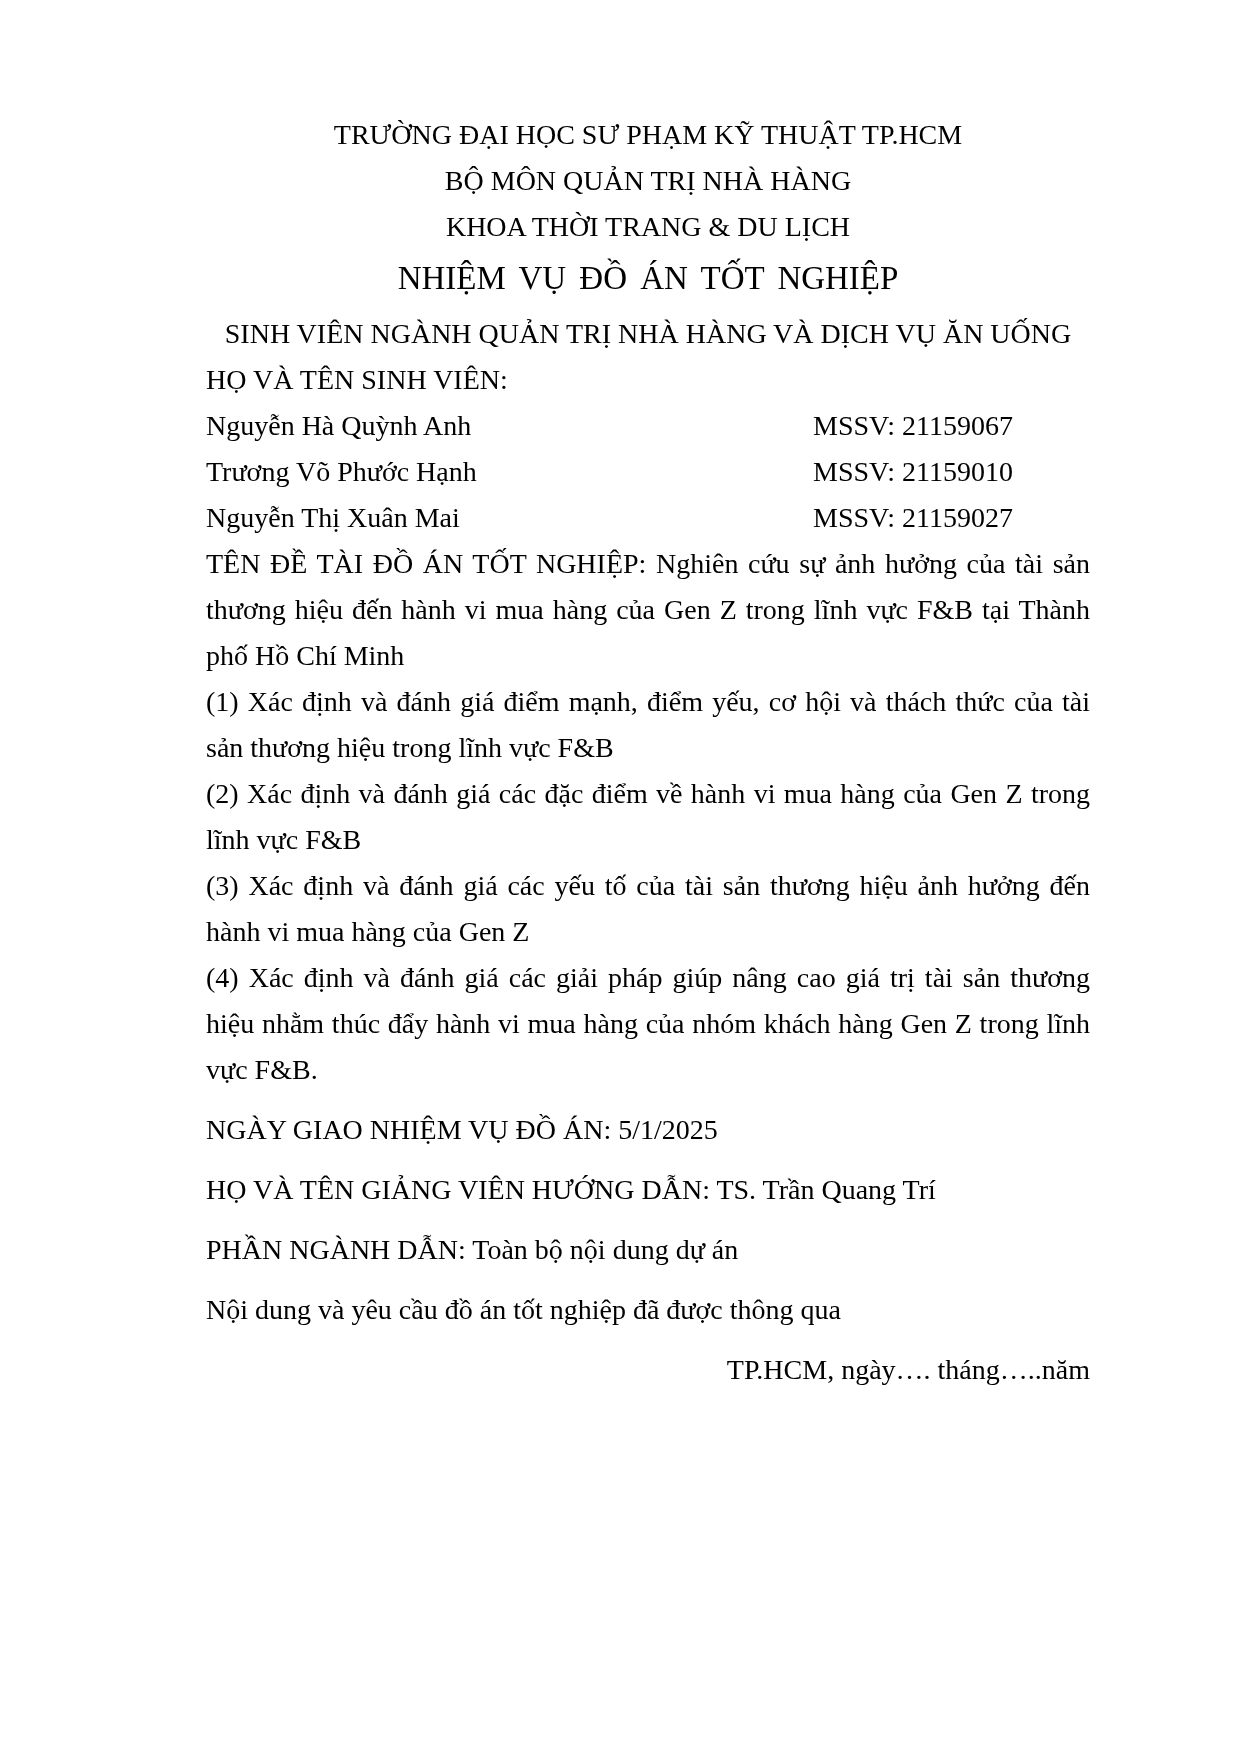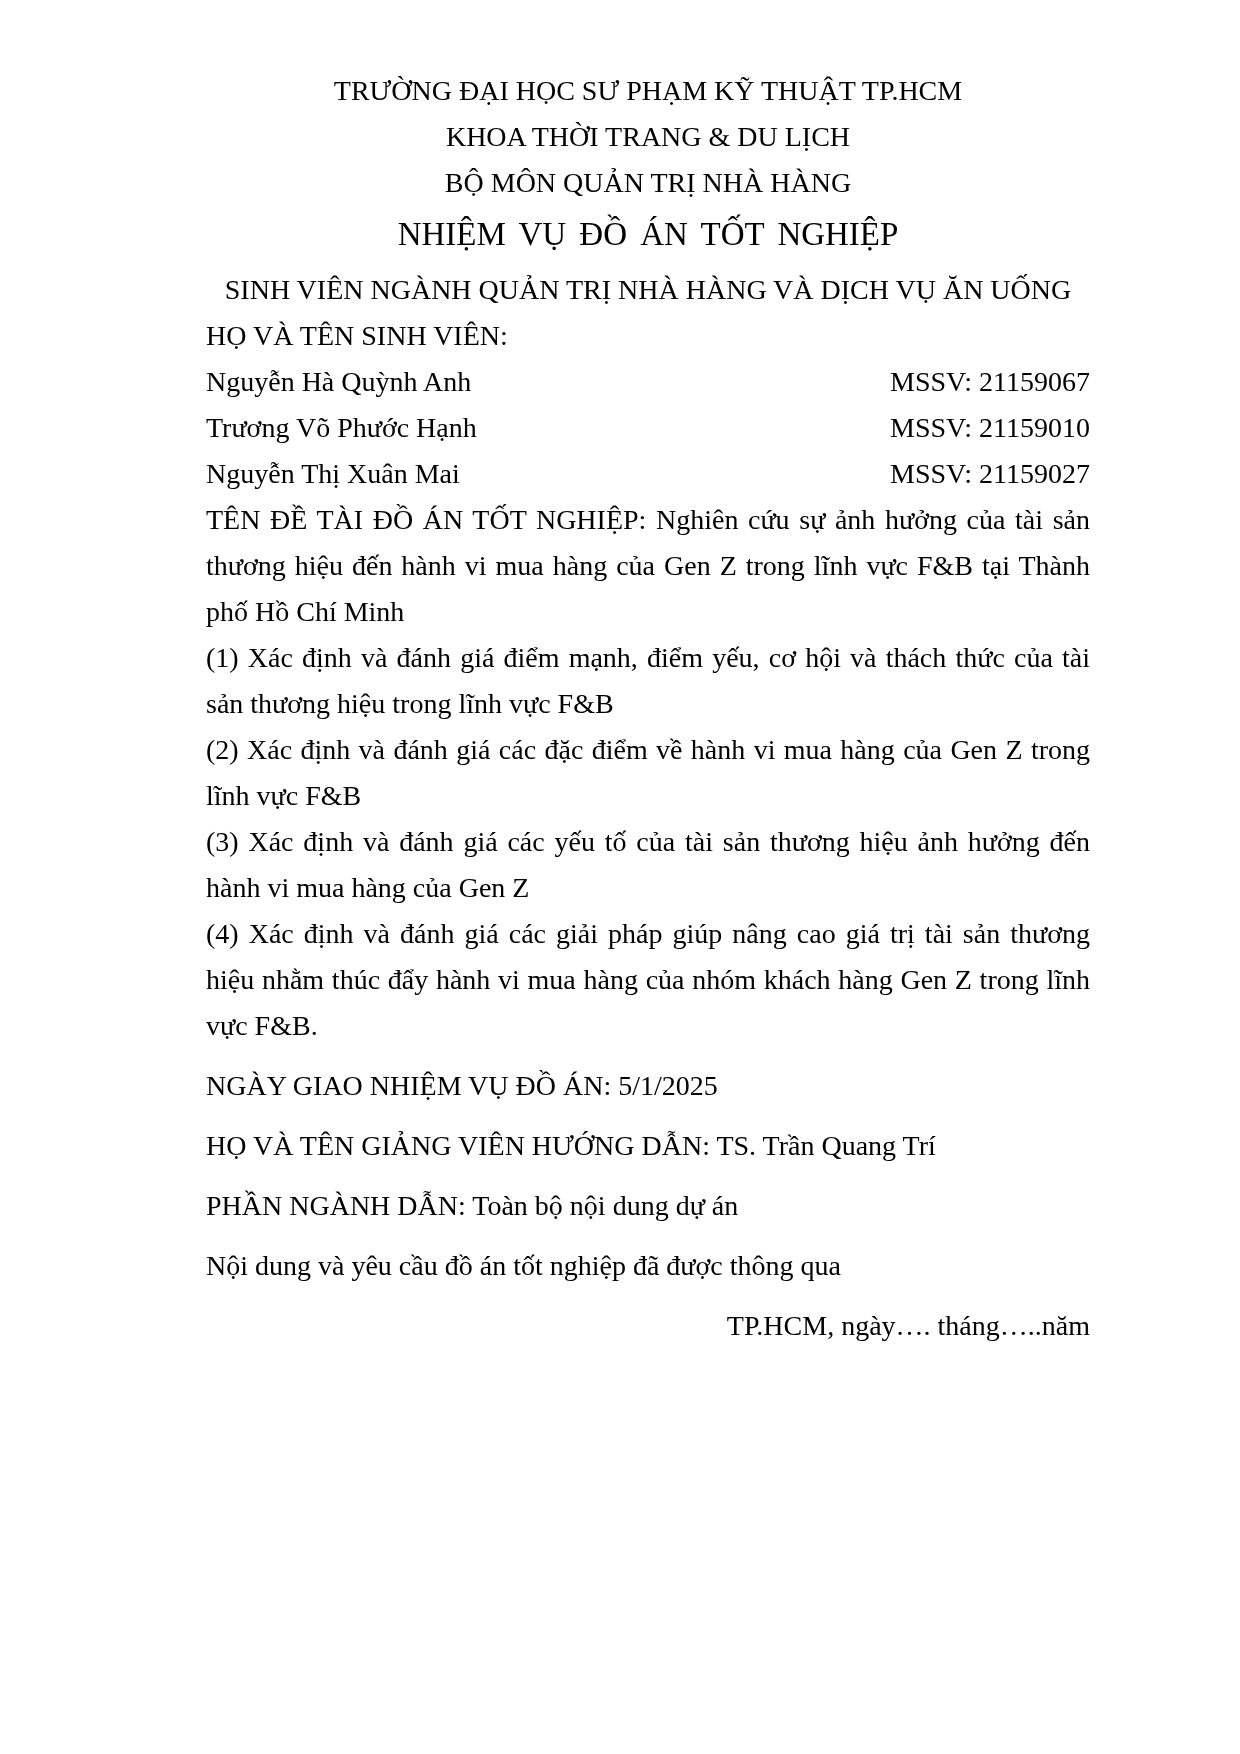--- a/index.html
+++ b/index.html
@@ -6,46 +6,46 @@
   .page {
     position: relative;
     width: 1240px;
     height: 1754px;
     box-sizing: border-box;
     background: #ffffff;
     color: #000000;
     font-family: "Liberation Serif", "DejaVu Serif", serif;
     font-size: 28px;
     line-height: 46px;
-    padding: 68px 150px 40px 206px;
+    padding: 112px 150px 40px 206px;
     overflow: hidden;
   }
   p { margin: 0; }
   .center { text-align: center; }
   .just { text-align: justify; }
   .right { text-align: right; }
   .doc-title {
     font-size: 33px;
     font-weight: 400;
     line-height: 56px;
     word-spacing: 5px;
   }
   .subtitle { margin-top: 5px; }
-  .student-row { display: flex; justify-content: space-between; }
+  .student-row { display: flex; }
   .student-name { width: 607px; flex: 0 0 607px; }
   .tail p { margin-top: 14px; }
 </style>
 </head>
 <body>
 
 <div class="page">
 
   <p class="center">TRƯỜNG ĐẠI HỌC SƯ PHẠM KỸ THUẬT TP.HCM</p>
+  <p class="center">BỘ MÔN QUẢN TRỊ NHÀ HÀNG</p>
   <p class="center">KHOA THỜI TRANG &amp; DU LỊCH</p>
-  <p class="center">BỘ MÔN QUẢN TRỊ NHÀ HÀNG</p>
 
   <p class="center doc-title">NHIỆM VỤ ĐỒ ÁN TỐT NGHIỆP</p>
 
   <p class="center subtitle">SINH VIÊN NGÀNH QUẢN TRỊ NHÀ HÀNG VÀ DỊCH VỤ ĂN UỐNG</p>
 
   <p>HỌ VÀ TÊN SINH VIÊN:</p>
 
   <div class="student-row">
     <span class="student-name">Nguyễn Hà Quỳnh Anh</span>
     <span class="student-id">MSSV: 21159067</span>

